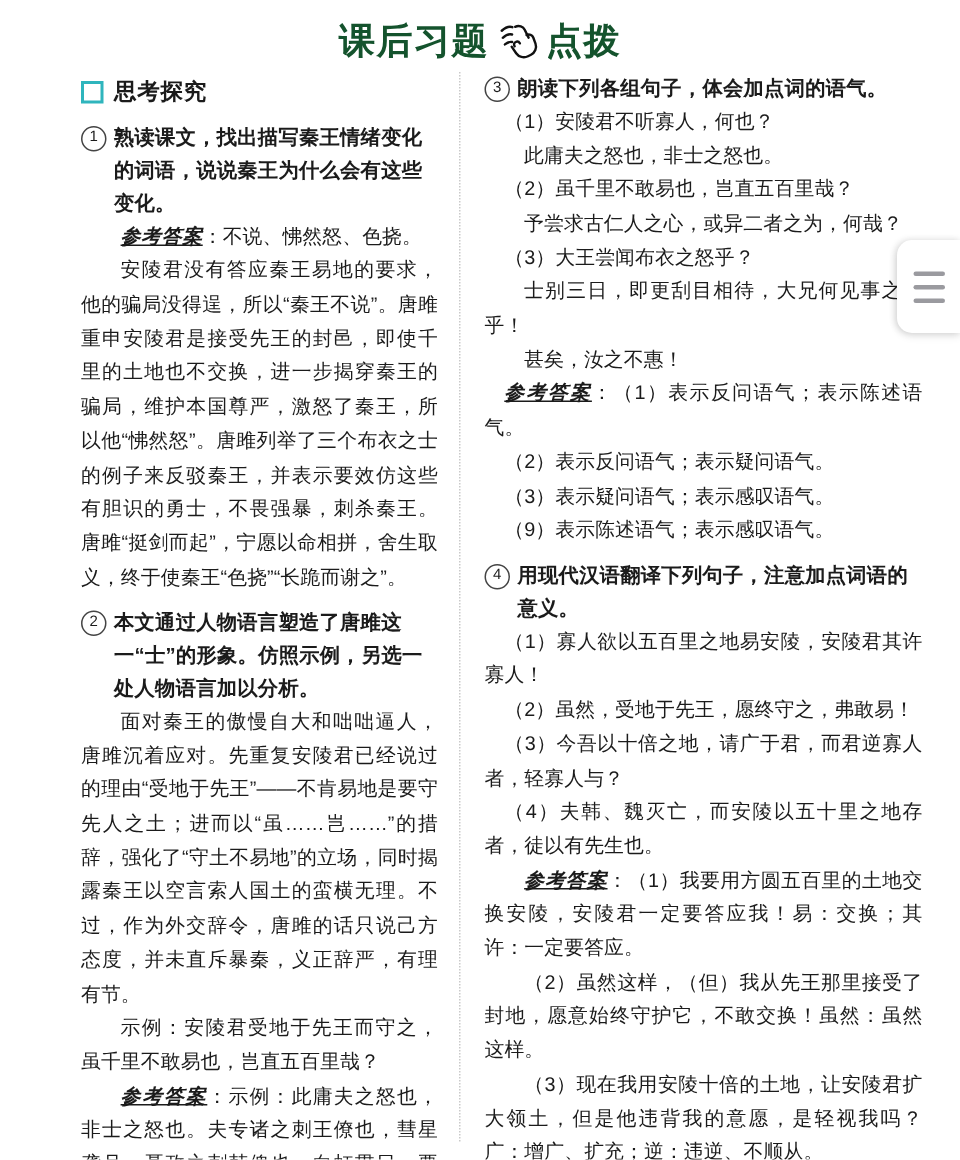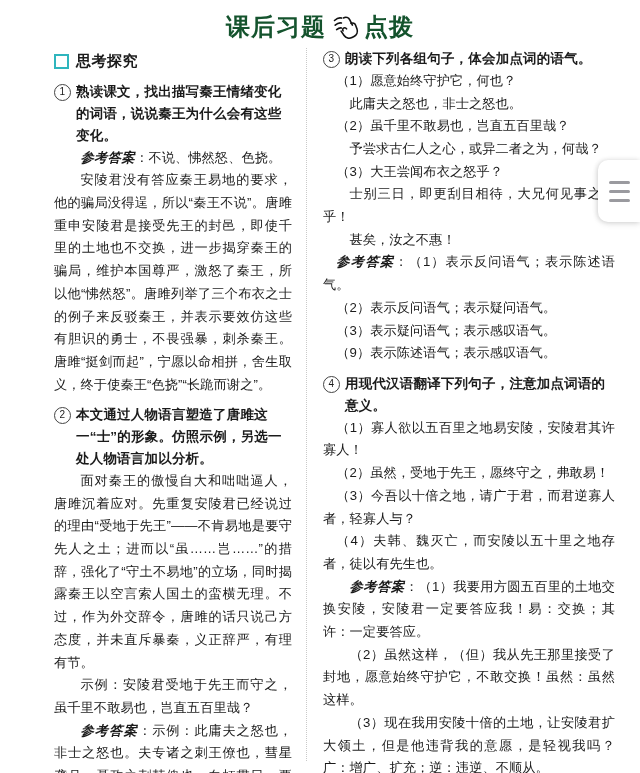--- a/index.html
+++ b/index.html
@@ -122,20 +122,21 @@
     text-align: justify;
   }
   .indent2 { text-indent: 2em; }
   .indent1 { text-indent: 1em; }
 
   .ans-label {
     font-weight: bold;
     font-style: italic;
     font-family: "Liberation Serif", "DejaVu Serif", serif;
     letter-spacing: .5px;
+    text-decoration: underline;
   }
   .serif {
     font-family: "Liberation Serif", "DejaVu Serif", serif;
   }
 
   
   .menu-tab {
     position: absolute;
     right: 0;
     top: 160px;
@@ -219,21 +220,21 @@
 
     <div class="col col-right">
 
       <div class="qblock">
         <div class="qstem">
           <span class="qnum">3</span>
           <span class="qstem-text">朗读下列各组句子，体会加点词的语气。</span>
         </div>
 
         <p class="para indent1">
-          <span>（1）</span><span>愿意始终守护它，何也？</span>
+          <span>（1）</span><span>安陵君不听寡人，何也？</span>
         </p>
         <p class="para indent2">此庸夫之怒也，非士之怒也。</p>
 
         <p class="para indent1">
           <span>（2）</span><span>虽千里不敢易也，岂直五百里哉？</span>
         </p>
         <p class="para indent2">予尝求古仁人之心，或异二者之为，何哉？</p>
 
         <p class="para indent1">
           <span>（3）</span><span>大王尝闻布衣之怒乎？</span>

